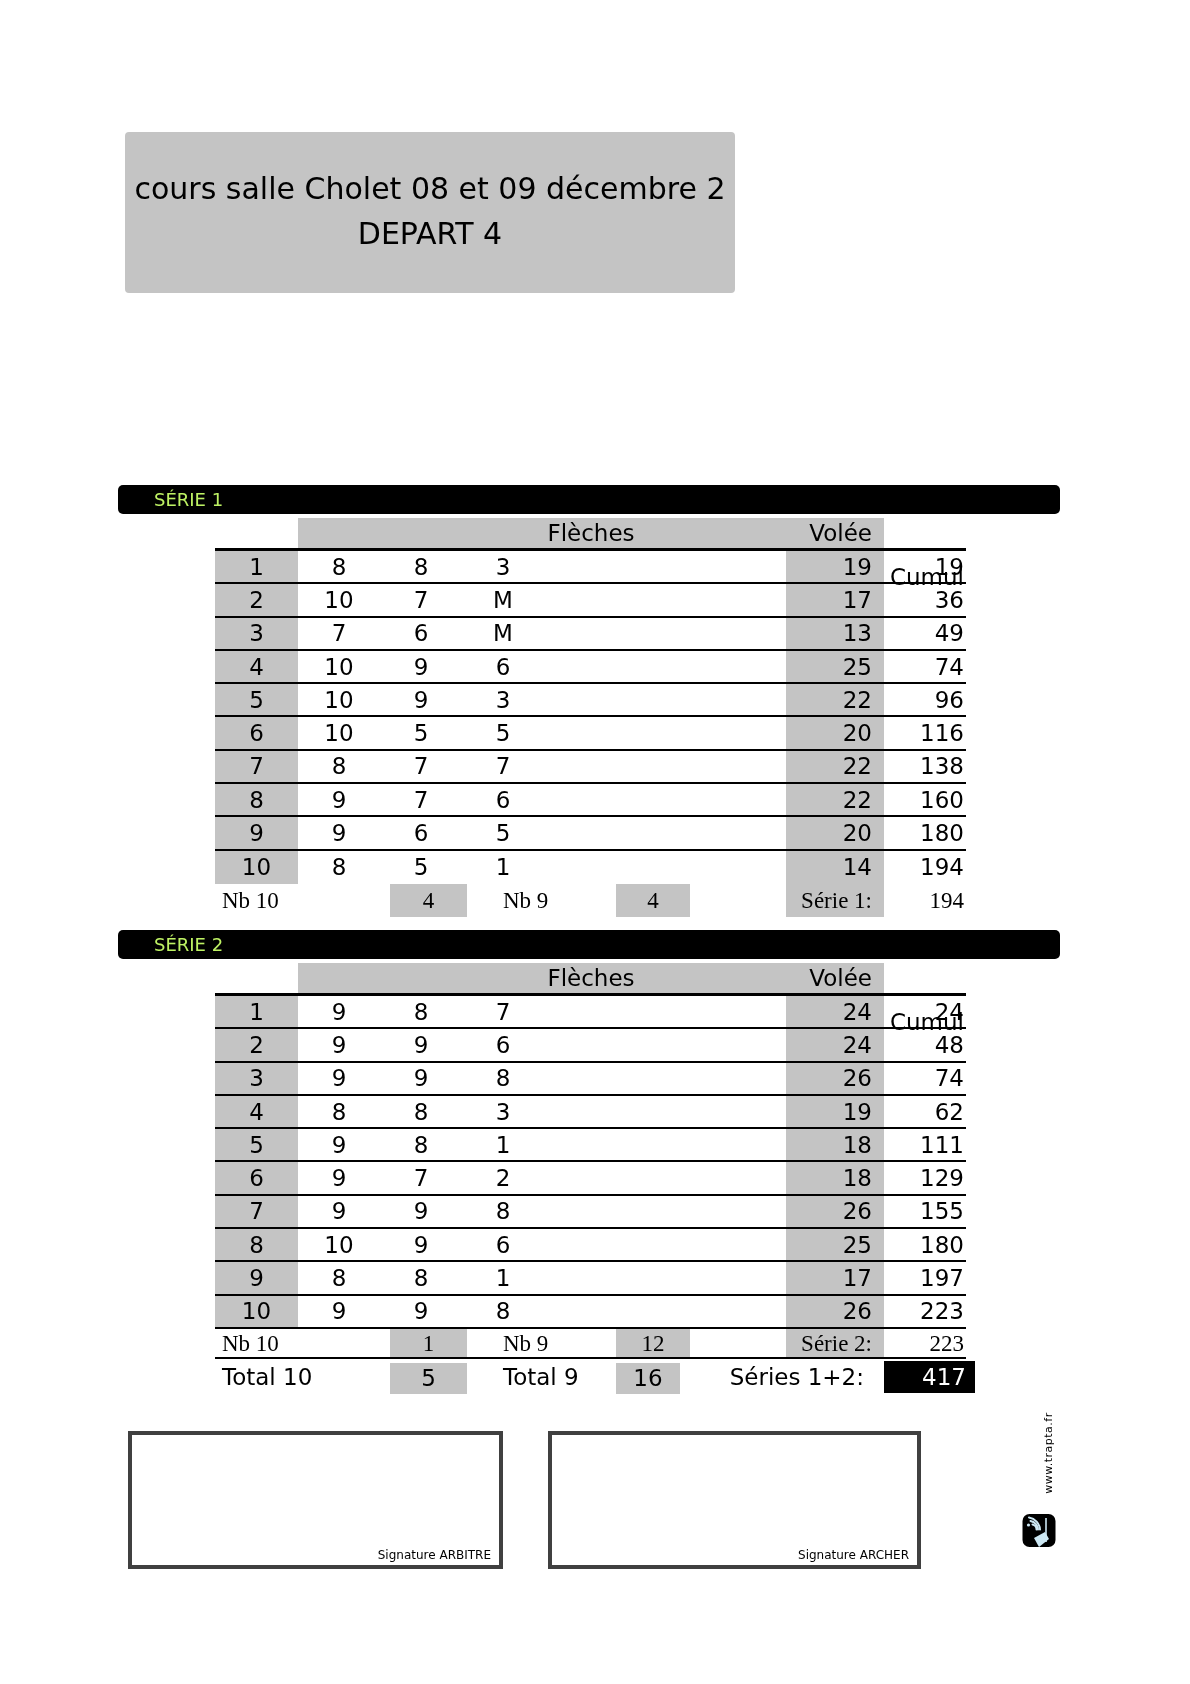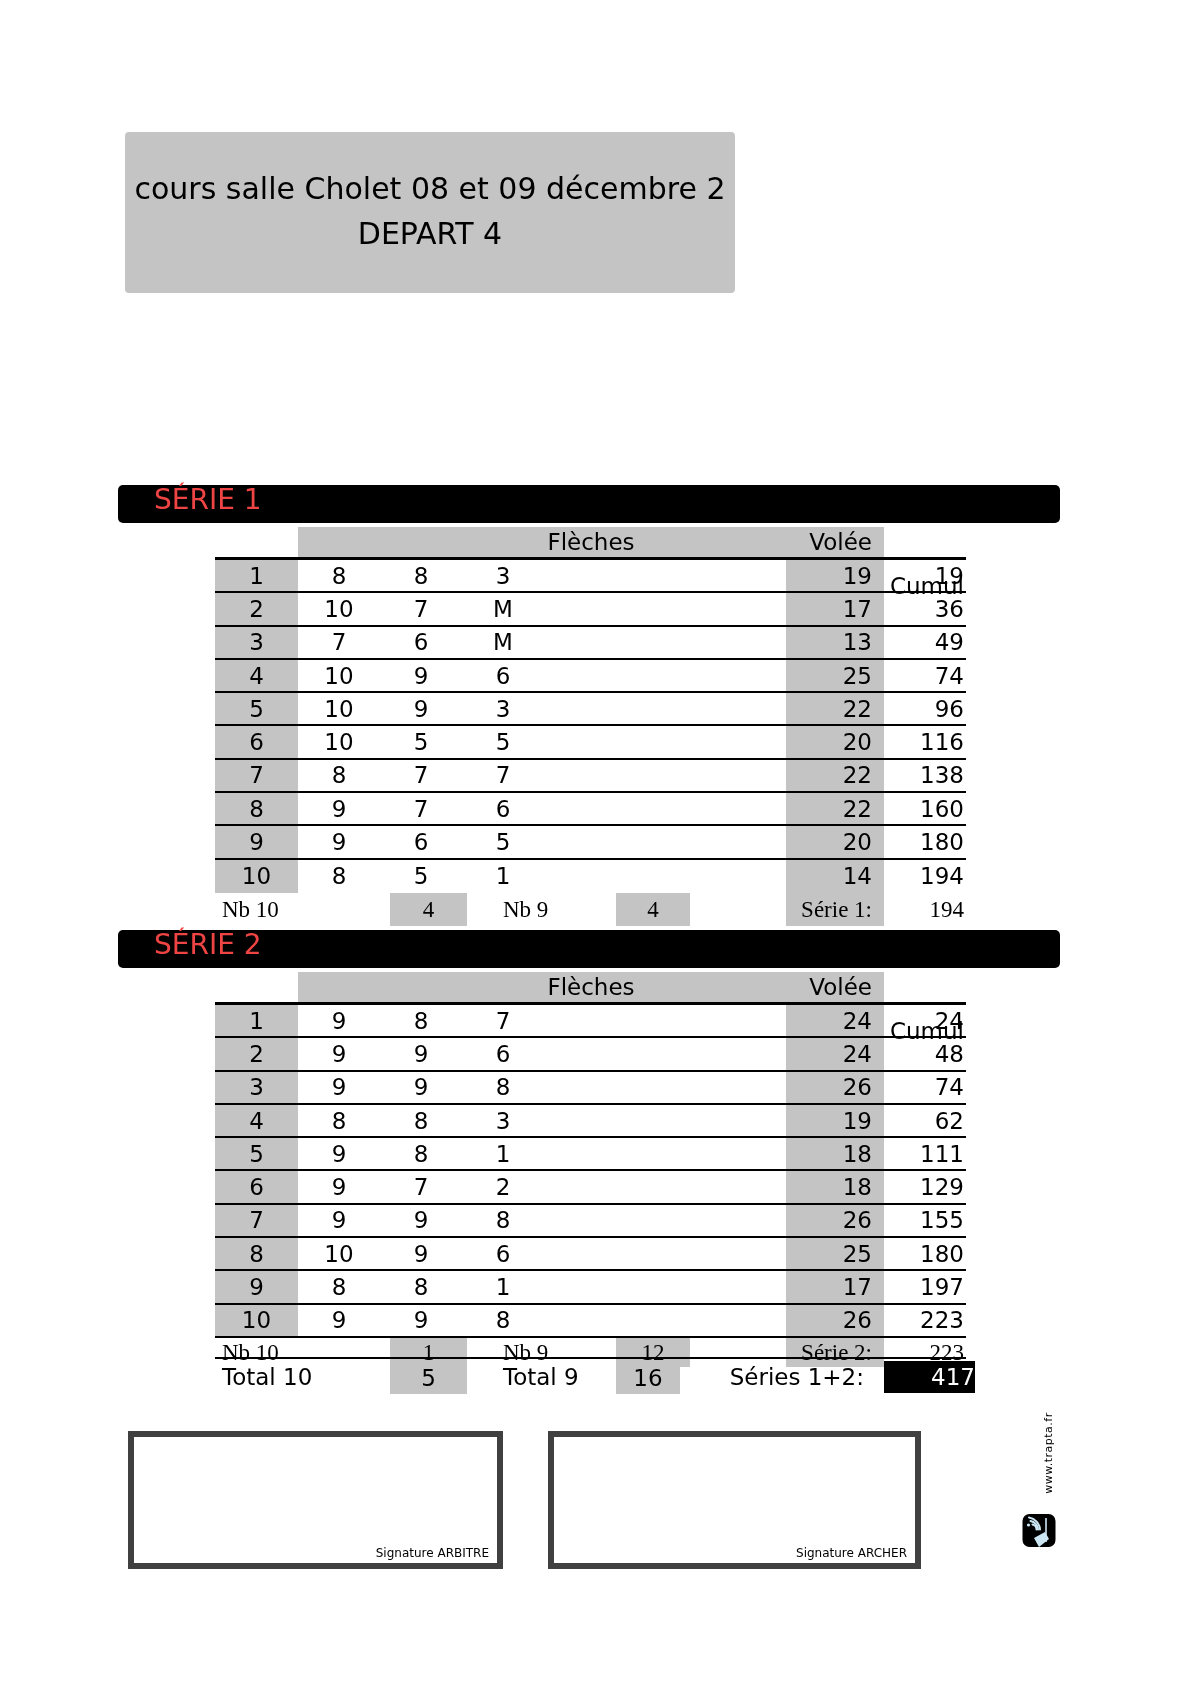--- a/index.html
+++ b/index.html
@@ -8,21 +8,21 @@
   
   .titlebox{position:absolute;left:125px;top:132px;width:610px;height:161px;background:#c4c4c4;
             border-radius:4px;overflow:hidden;text-align:center;box-sizing:border-box;
             padding-top:34px;font-size:30px;line-height:45px;}
   .tline{white-space:nowrap;}
   
   .info{position:absolute;left:121px;top:306px;font-size:22px;line-height:32.6px;}
   
   .serie{position:absolute;left:118px;width:942px;}
   #serie1{top:485px;} #serie2{top:930px;}
-  .bar{height:38px;background:#000;border-radius:5px;color:#ef4444;font-size:28px;line-height:29px;
+  .bar{height:29px;background:#000;border-radius:5px;color:#bef264;font-size:18px;line-height:29px;
        padding-left:36px;box-sizing:border-box;margin-bottom:4px;}
   .table{margin-left:97px;width:751px;}
   .hrow{position:relative;height:33px;border-bottom:3px solid #000;box-sizing:border-box;font-size:23px;}
   .hband{position:absolute;left:83px;top:0;width:586px;height:30px;background:#c4c4c4;}
   .hband .fl{text-align:center;line-height:30px;}
   .hband .vo{position:absolute;right:12px;top:0;line-height:30px;}
   .hcumul{position:absolute;right:0;top:4px;width:82px;text-align:right;padding-right:2px;
           box-sizing:border-box;line-height:30px;margin-top:40px;}
   .row{display:flex;height:33.3px;border-bottom:2px solid #000;box-sizing:border-box;
        font-size:23px;align-items:center;}
@@ -53,23 +53,23 @@
   .totals{position:absolute;left:215px;top:1357px;width:751px;height:39px;border-top:2px solid #000;
           font-size:23px;}
   .totals .lab1{position:absolute;left:7px;top:0;line-height:36px;}
   .totals .box1{position:absolute;left:175px;top:4px;width:77px;height:31px;background:#c4c4c4;
                 text-align:center;line-height:31px;}
   .totals .lab2{position:absolute;left:288px;top:0;line-height:36px;}
   .totals .box2{position:absolute;left:401px;top:4px;width:64px;height:31px;background:#c4c4c4;
                 text-align:center;line-height:31px;}
   .totals .glab{position:absolute;right:102px;top:0;line-height:36px;}
   .totals .gbox{position:absolute;left:669px;top:2px;width:91px;height:32px;background:#000;color:#fff;
-                text-align:right;box-sizing:border-box;line-height:32px;}
-  
-  .sig{position:absolute;top:1431px;height:138px;border:6px solid #404040;box-sizing:border-box;background:#fff;}
+                text-align:right;padding-right:9px;box-sizing:border-box;line-height:32px;}
+  
+  .sig{position:absolute;top:1431px;height:138px;border:4px solid #404040;box-sizing:border-box;background:#fff;}
   #sigArb{left:128px;width:375px;} #sigArc{left:548px;width:373px;}
   .sig .lbl{position:absolute;right:8px;bottom:3px;font-size:12px;}
   
   .trapta{position:absolute;left:1002px;top:1443px;width:100px;height:20px;transform:rotate(-90deg);
           text-align:center;font-size:11px;letter-spacing:.5px;}
   .logo{position:absolute;left:1022px;top:1511px;width:34px;height:38px;}
 </style>
 </head>
 <body>
 

